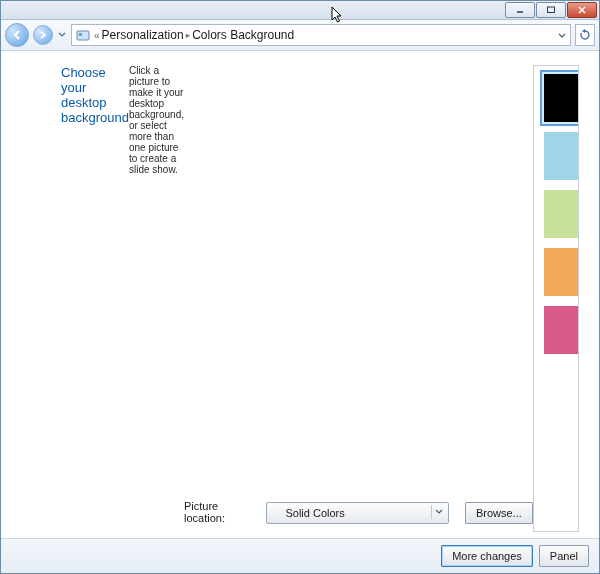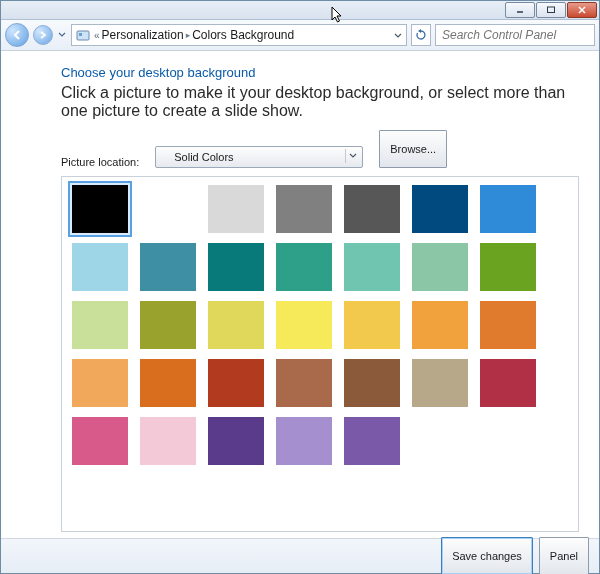--- a/index.html
+++ b/index.html
@@ -110,30 +110,30 @@
     border:none; outline:none; flex:1; font-size:12px; font-style:italic; color:#6a7a8a;
     background:transparent;
   }
 
   
   .content {
     flex: 1 1 auto;
     padding: 14px 20px 6px 60px;
     overflow: hidden;
     display:flex;
-    flex-direction:column;
+    flex-direction:row;
   }
   h1.page-title {
     margin: 0 0 4px 0;
     font-weight: normal;
     font-size: 13px;
     color: #0a5aa8;
   }
   .subtitle {
-    font-size: 16px;
+    font-size: 10px;
     color: #2a2a2a;
     margin-bottom: 10px;
   }
   .loc-row {
     display:flex; align-items:flex-end; gap:16px;
     margin-bottom: 8px;
     font-size:11px;
   }
   .loc-select {
     width: 170px;
@@ -147,21 +147,21 @@
   }
   .loc-select .dd {
     position:absolute; right:2px; top:2px;
     width:14px; height:14px;
     border-left:1px solid #c0c8d2;
     display:flex; align-items:center; justify-content:center;
     color:#4a5a6a;
   }
   .btn {
     height: 20px;
-    padding: 8px 10px;
+    padding: 0 10px;
     border: 1px solid #8e9bab;
     background: linear-gradient(#fdfdfd, #e2e6ec);
     border-radius: 1px;
     font-size: 11px;
     display:inline-flex; align-items:center; justify-content:center;
     cursor: default;
   }
   .btn.primary {
     border-color:#3c7dbb;
     box-shadow: 0 0 0 1px #a6d0f5 inset;
@@ -280,24 +280,20 @@
       </span>
     </div>
 
     <div class="addr-refresh">
       <svg width="12" height="12">
           <path d="M6 2 A4 4 0 1 1 2.5 4" fill="none" stroke="#3a6aa0" stroke-width="1.3"></path>
           <path d="M6 0 L6 4 L3 2 Z" fill="#3a6aa0"></path>
         </svg>
     </div>
 
-    <div class="searchbox">
-      <input type="text" placeholder="Search Control Panel" style="">
-
-    </div>
   </div>
 
   <div class="content">
     <h1 class="page-title">Choose your desktop background</h1>
     <div class="subtitle">Click a picture to make it your desktop background, or select more than one picture to create a slide show.</div>
 
     <div class="loc-row">
       <span>Picture location:</span>
       <div class="loc-select">
         <span>Solid Colors</span>
@@ -344,21 +340,21 @@
           <div class="swatch" style="background: rgb(244, 201, 215);"></div>
           <div class="swatch" style="background: rgb(90, 58, 138);"></div>
           <div class="swatch" style="background: rgb(166, 143, 207);"></div>
           <div class="swatch" style="background: rgb(122, 90, 168);"></div>
         </div>
     </div>
 
   </div>
 
   <div class="footer">
-    <div class="btn primary">Save changes</div>
+    <div class="btn primary">More changes</div>
     <div class="btn">Panel</div>
   </div>
 
   <svg class="cursor" viewBox="0 0 14 18">
     <path d="M1 1 L1 14 L4 11 L6.5 16 L8.5 15 L6 10 L10 10 Z" fill="#fff" stroke="#000" stroke-width="1"></path>
   </svg>
 
 </div>
 
 </body></html>

